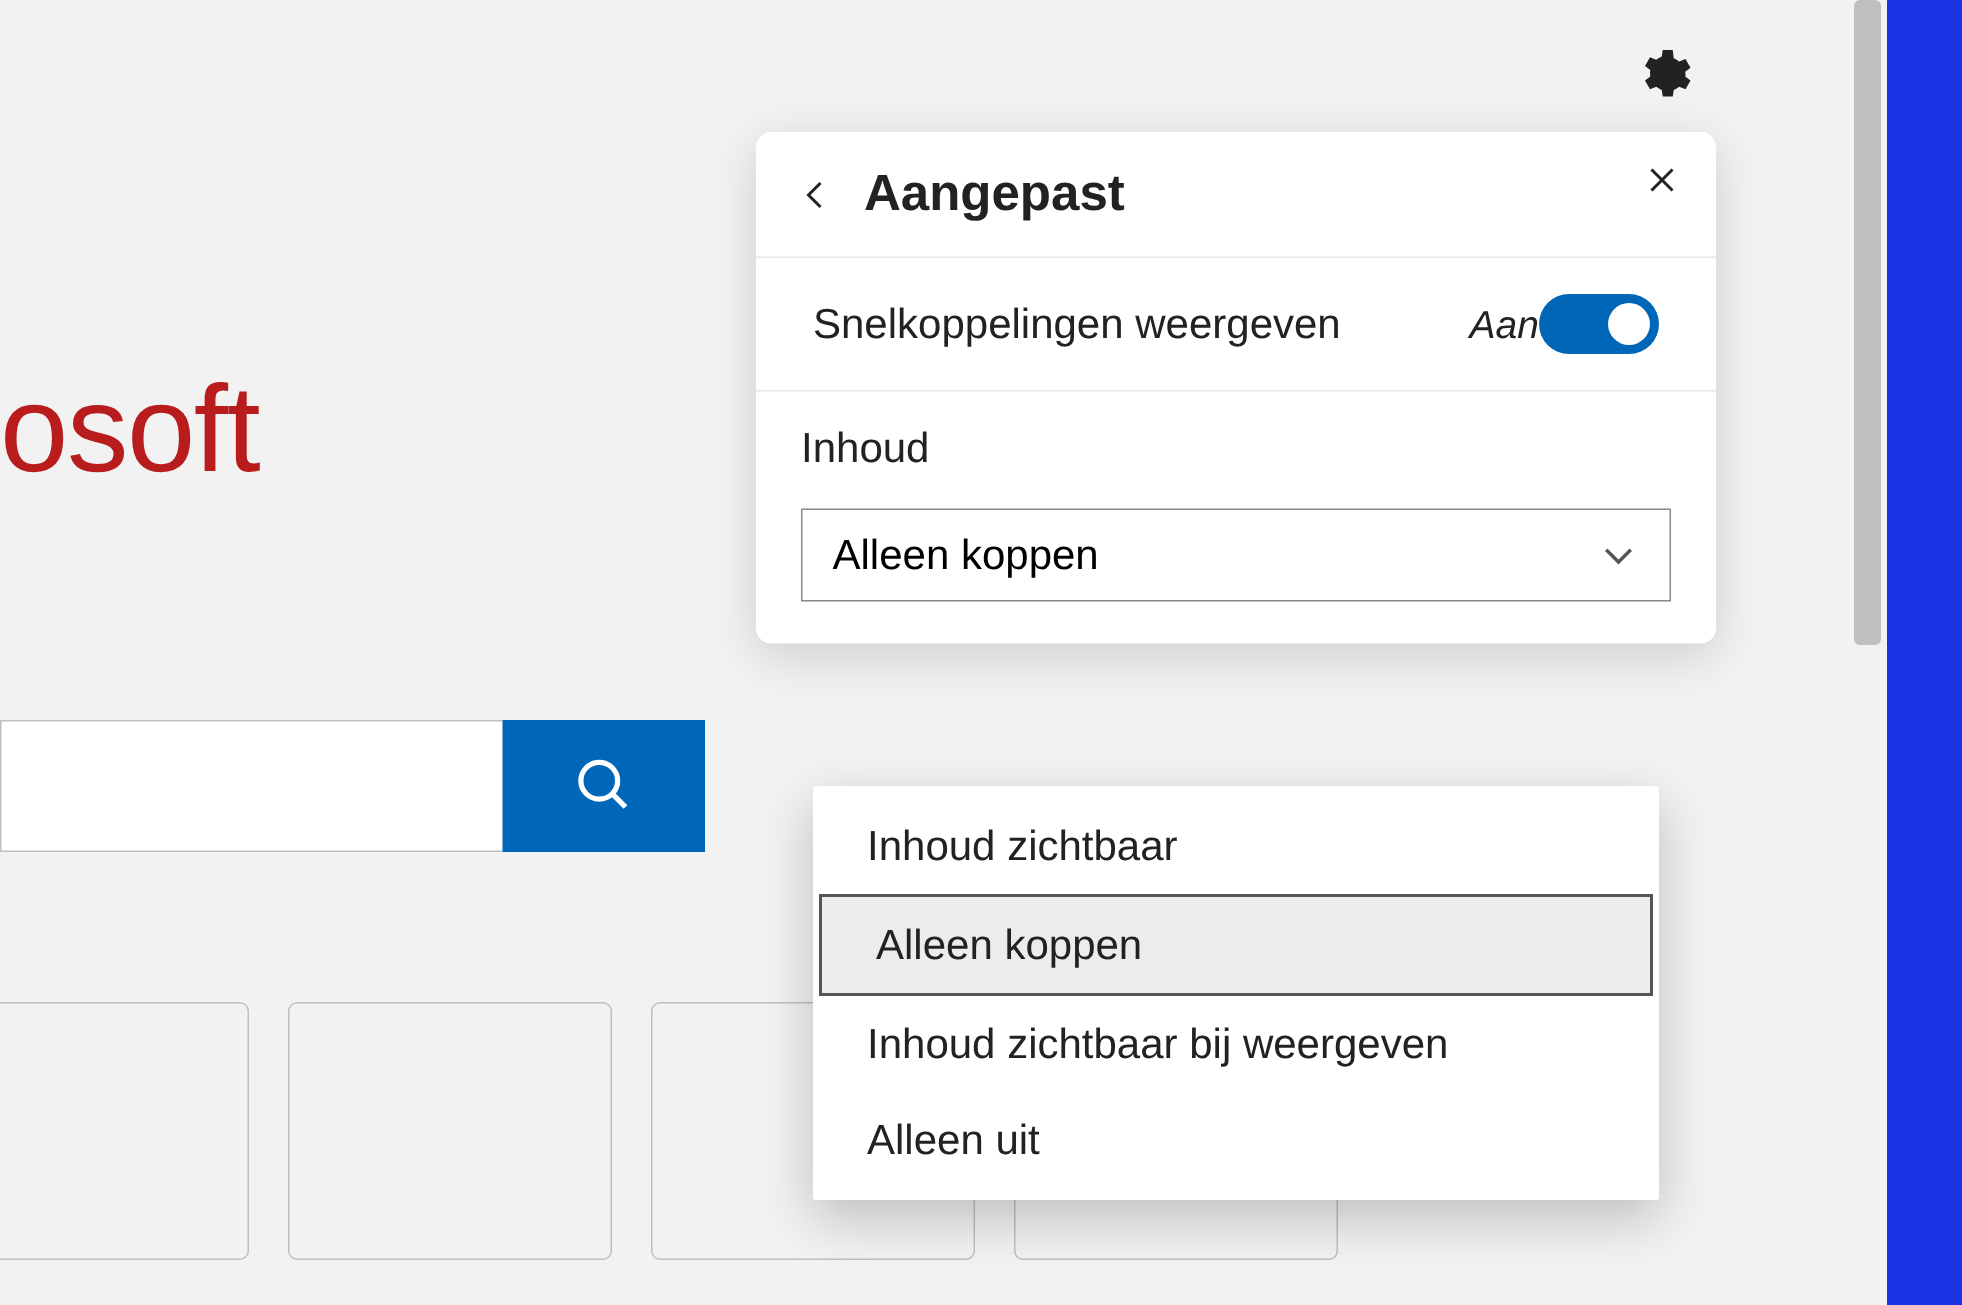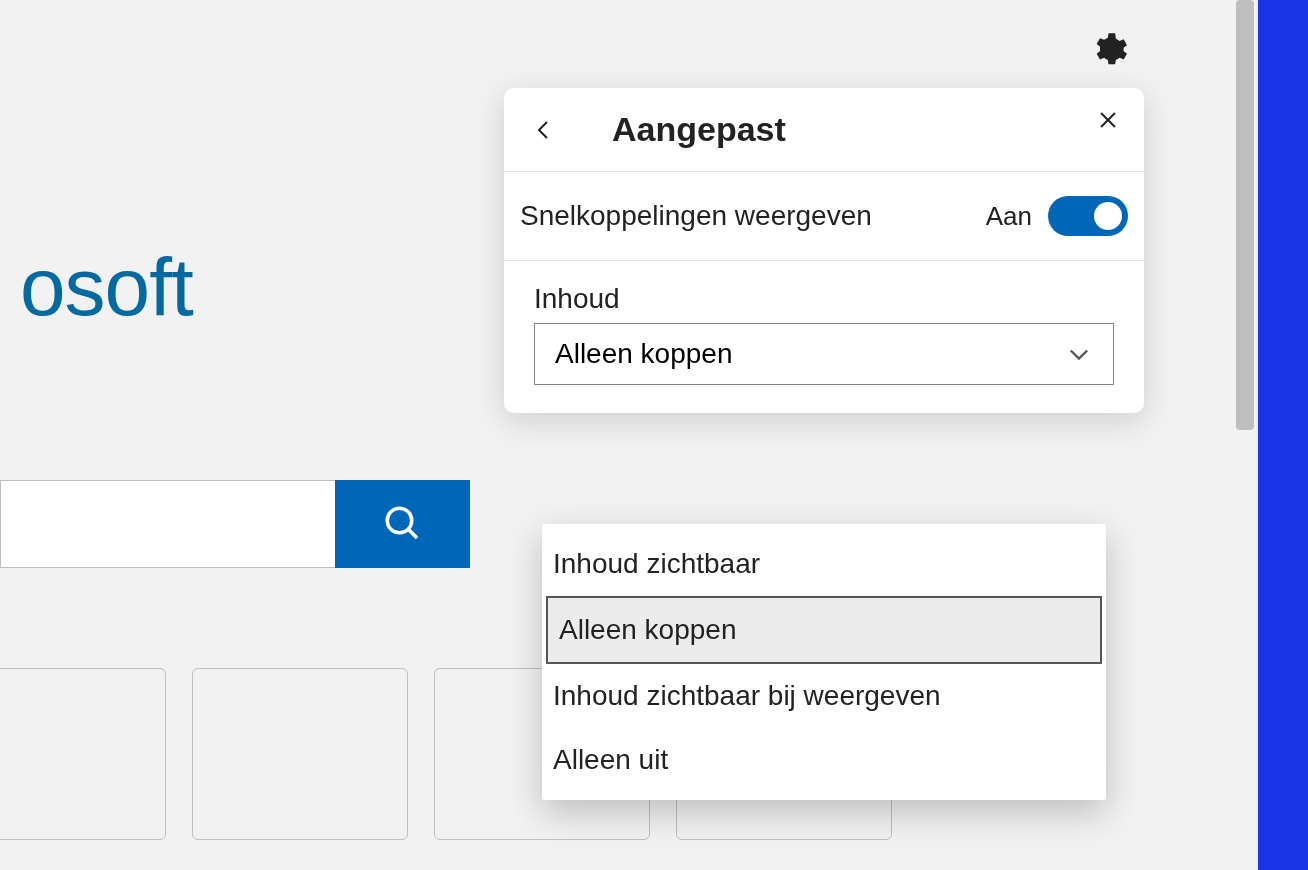--- a/index.html
+++ b/index.html
@@ -15,23 +15,22 @@
     position: relative;
     width: 100%;
     height: 100%;
   }
   .brand-text {
     position: absolute;
     left: 0;
     top: 240px;
     font-size: 82px;
     font-weight: 400;
-    color: #0369a1;
+    color: #b91c1c;
     letter-spacing: -1px;
-    padding-left: 20px;
   }
   .search-wrap {
     position: absolute;
     left: 0;
     top: 480px;
     display: flex;
     align-items: stretch;
     height: 88px;
   }
   .search-input {
@@ -79,21 +78,20 @@
     border-radius: 10px;
     box-shadow: 0 8px 32px rgba(0,0,0,0.15);
     overflow: visible;
   }
   .panel-header {
     display: flex;
     align-items: center;
     padding: 22px 28px;
     position: relative;
     border-bottom: 1px solid #e5e5e5;
-    gap: 36px;
   }
   .back-btn {
     cursor: pointer;
     margin-right: 20px;
     display: flex;
     align-items: center;
   }
   .back-btn svg { width: 24px; height: 24px; }
   .panel-title {
     font-size: 34px;
@@ -106,31 +104,31 @@
     top: 20px;
     cursor: pointer;
     display: flex;
     align-items: center;
   }
   .close-btn svg { width: 24px; height: 24px; }
   .row {
     display: flex;
     align-items: center;
     justify-content: space-between;
-    padding: 24px 16px;
+    padding: 24px 38px;
     border-bottom: 1px solid #e5e5e5;
   }
   .row-label {
     font-size: 28px;
     color: #222;
   }
   .row-right {
     display: flex;
     align-items: center;
-    gap: 16px;
+    font-style: italic;
   }
   .state-text {
     font-size: 26px;
     color: #222;
   }
   .toggle {
     width: 80px;
     height: 40px;
     border-radius: 20px;
     position: relative;
@@ -160,21 +158,21 @@
     height: 28px;
     background: #222;
     border-radius: 50%;
   }
   .section {
     padding: 22px 30px 28px 30px;
   }
   .section-label {
     font-size: 28px;
     color: #222;
-    margin-bottom: 8px;
+    margin-bottom: 24px;
   }
   .select {
     width: 100%;
     border: 1px solid #888;
     padding: 14px 20px;
     display: flex;
     align-items: center;
     justify-content: space-between;
     font-size: 28px;
     cursor: pointer;
@@ -185,21 +183,21 @@
     position: absolute;
     left: 38px;
     right: 38px;
     top: 436px;
     background: #fff;
     border-radius: 2px;
     box-shadow: 0 12px 36px rgba(0,0,0,0.22);
     padding: 8px 0;
   }
   .option {
-    padding: 16px 11px;
+    padding: 16px 36px;
     font-size: 28px;
     color: #222;
     cursor: pointer;
   }
   .option.selected {
     background: #ececec;
     border: 2px solid #555;
     margin: 0 4px;
   }
   .scrollbar {

